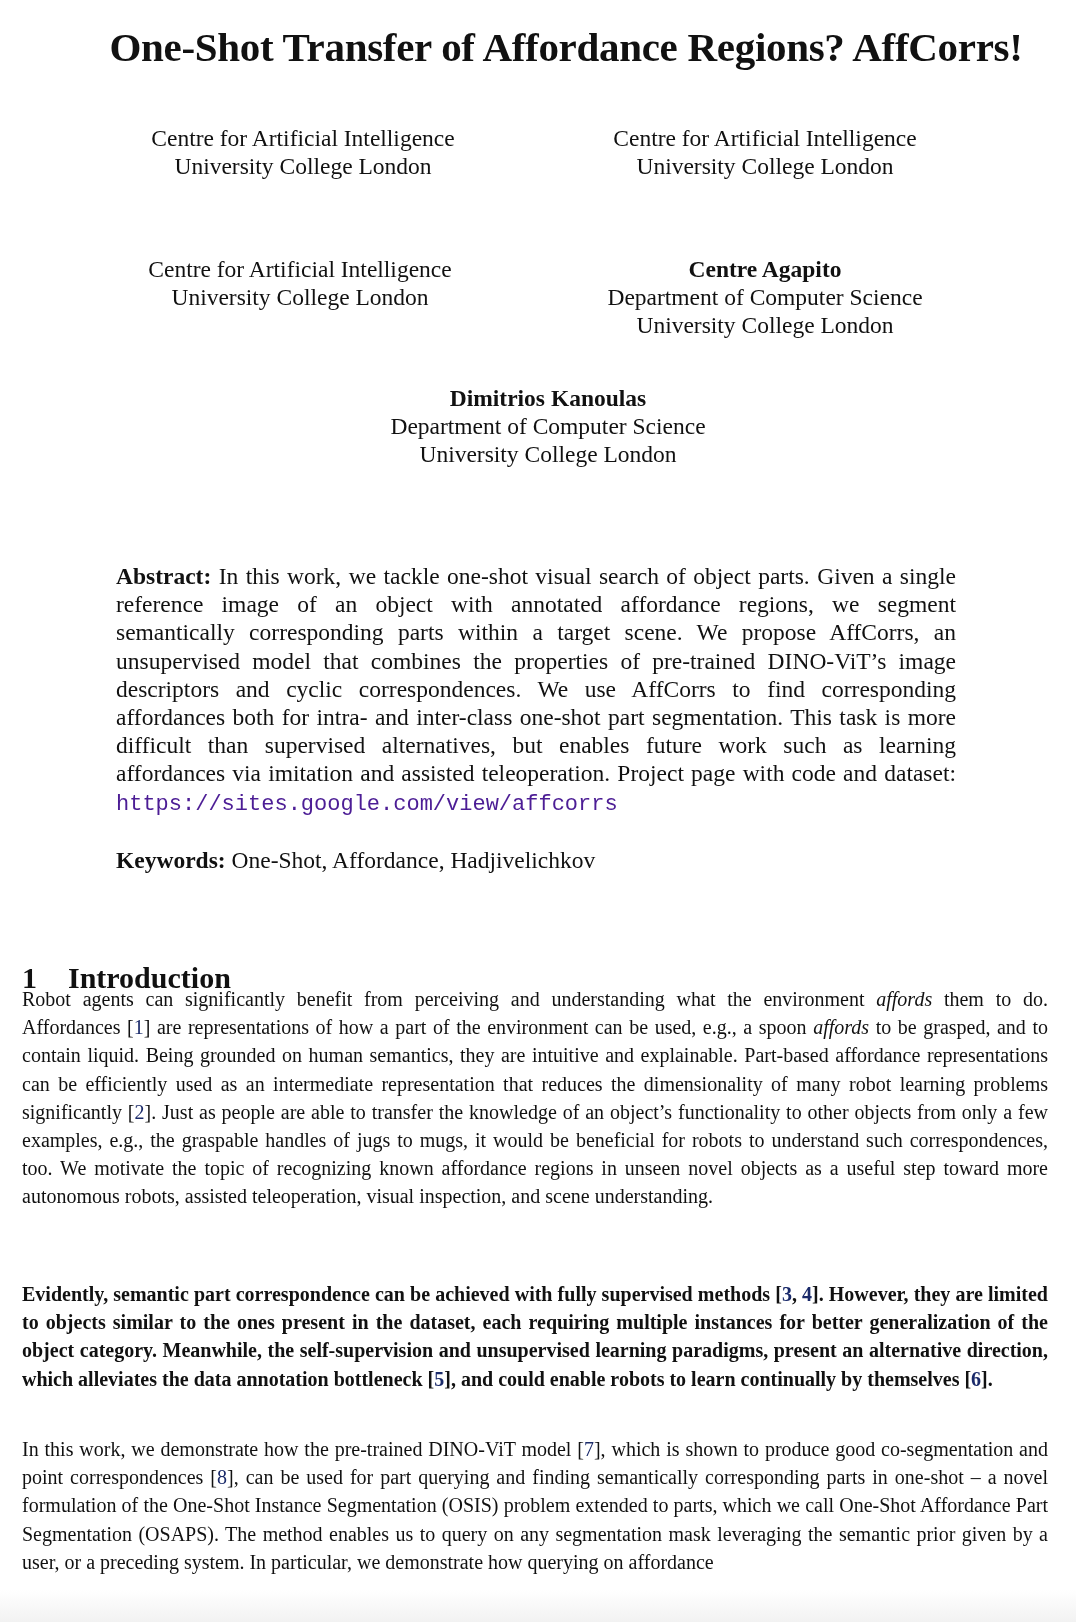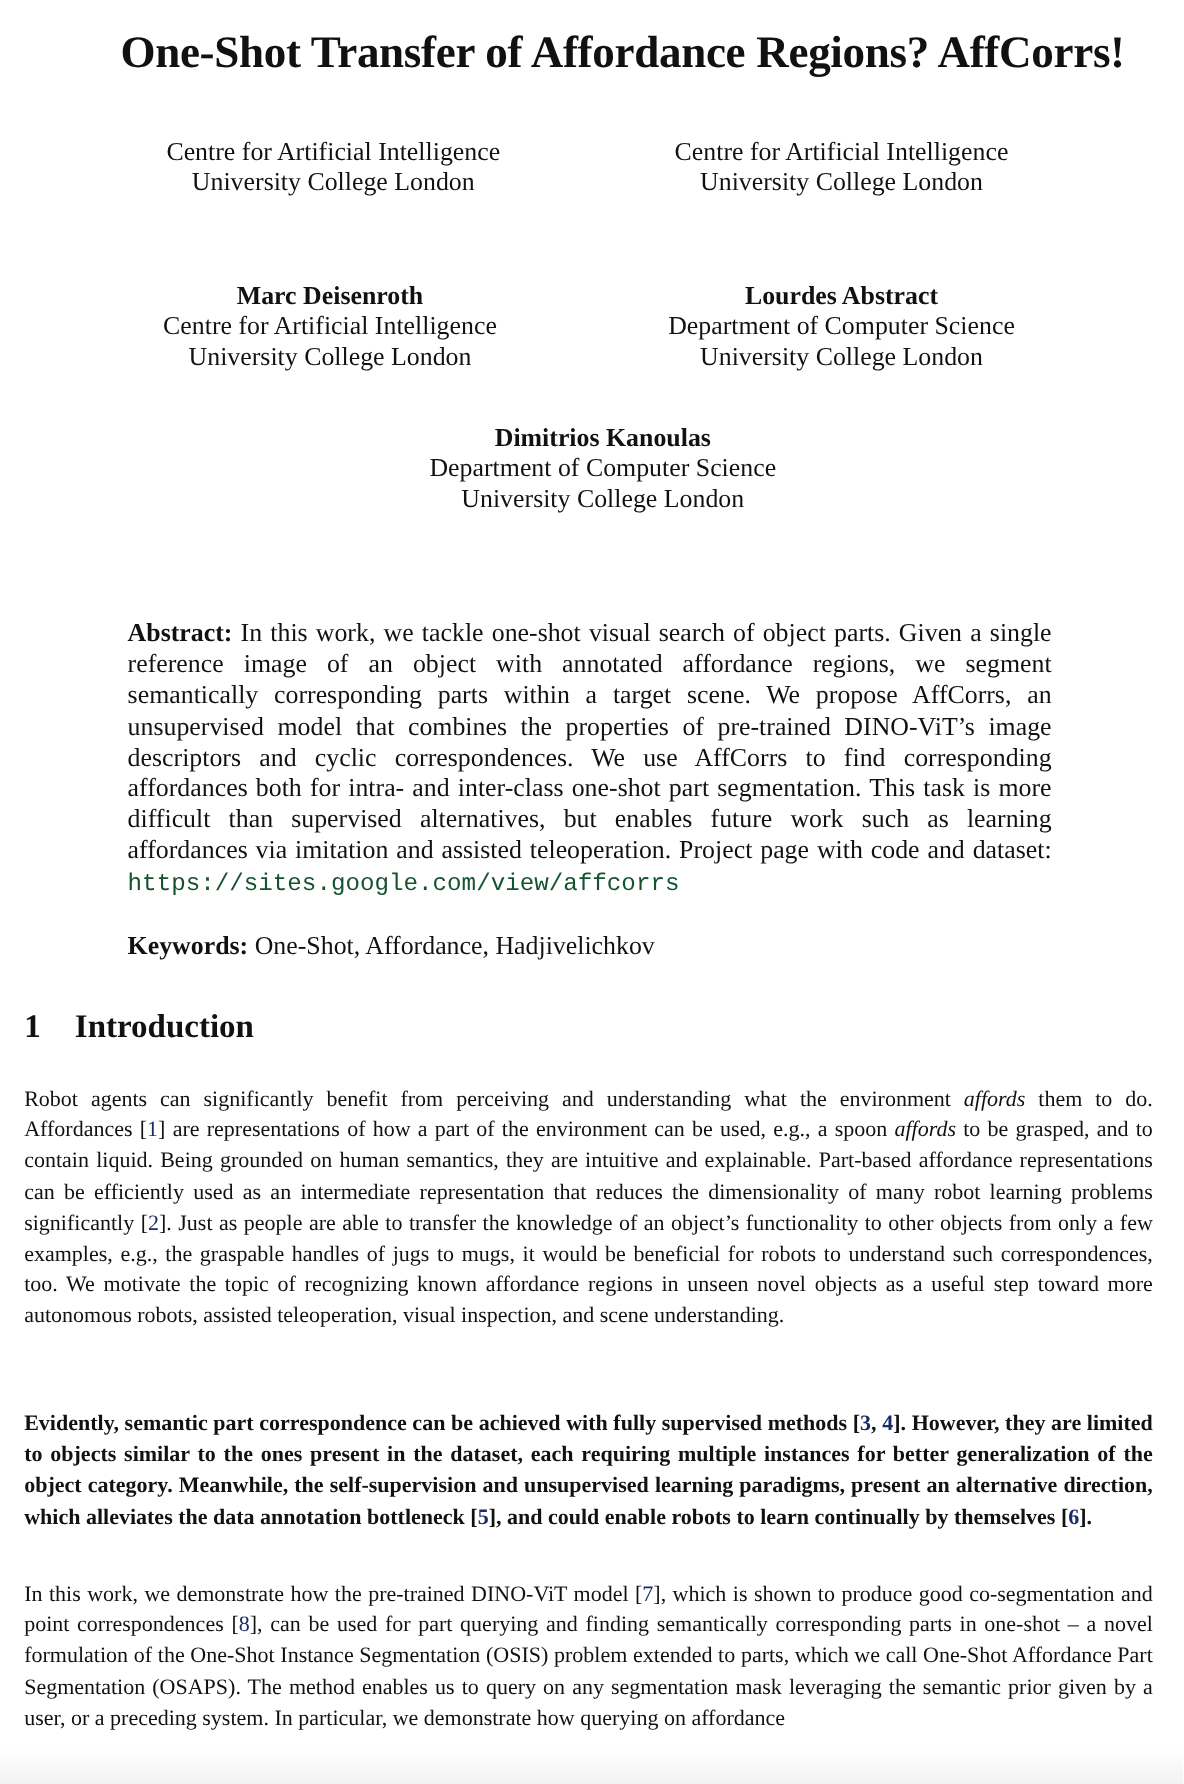--- a/index.html
+++ b/index.html
@@ -28,28 +28,28 @@
   .a2 { left: 565px; width: 400px; top: 124px; }
   .a3 { left: 100px; width: 400px; top: 255px; }
   .a4 { left: 565px; width: 400px; top: 255px; }
   .a5 { left: 348px; width: 400px; top: 384px; }
 
   .abstract {
     position: absolute; left: 116px; width: 840px; top: 562px;
     font-size: 23.5px; line-height: 28.2px; text-align: justify;
   }
   .abstract .lbl { font-weight: bold; }
-  .url { font-family: "Liberation Mono", "DejaVu Sans Mono", monospace; color: #14532d; font-size: 22px; }
+  .url { font-family: "Liberation Mono", "DejaVu Sans Mono", monospace; color: #4c1d95; font-size: 22px; }
   .keywords {
     position: absolute; left: 116px; width: 840px; top: 846px;
     font-size: 23.5px; line-height: 28px;
   }
   .keywords .lbl { font-weight: bold; }
   .section {
-    position: absolute; left: 22px; top: 916px; font-size: 30px; font-weight: bold; line-height: 36px;
+    position: absolute; left: 22px; top: 960px; font-size: 30px; font-weight: bold; line-height: 36px;
   }
   .section .num { display: inline-block; width: 46px; }
   .body-text {
     position: absolute; left: 22px; width: 1026px;
     font-size: 20px; line-height: 28.2px; text-align: justify;
     text-align-last: auto;
   }
   .p1 { top: 985px; }
   .p2 { top: 1280px; font-weight: bold; }
   .p3 { top: 1435px; }
@@ -71,27 +71,26 @@
     <div>Centre for Artificial Intelligence</div>
     <div>University College London</div>
   </div>
 
   <div class="author a2">
     <div>Centre for Artificial Intelligence</div>
     <div>University College London</div>
   </div>
 
   <div class="author a3">
-    <div class="name">Marc Deisenroth</div>
     <div>Centre for Artificial Intelligence</div>
     <div>University College London</div>
   </div>
 
   <div class="author a4">
-    <div class="name">Lourdes Abstract</div>
+    <div class="name">Centre Agapito</div>
     <div>Department of Computer Science</div>
     <div>University College London</div>
   </div>
 
   <div class="author a5">
     <div class="name">Dimitrios Kanoulas</div>
     <div>Department of Computer Science</div>
     <div>University College London</div>
   </div>
 

